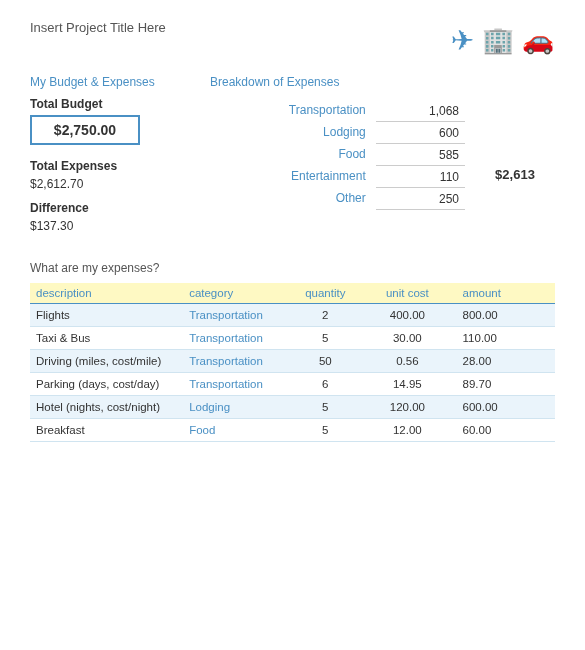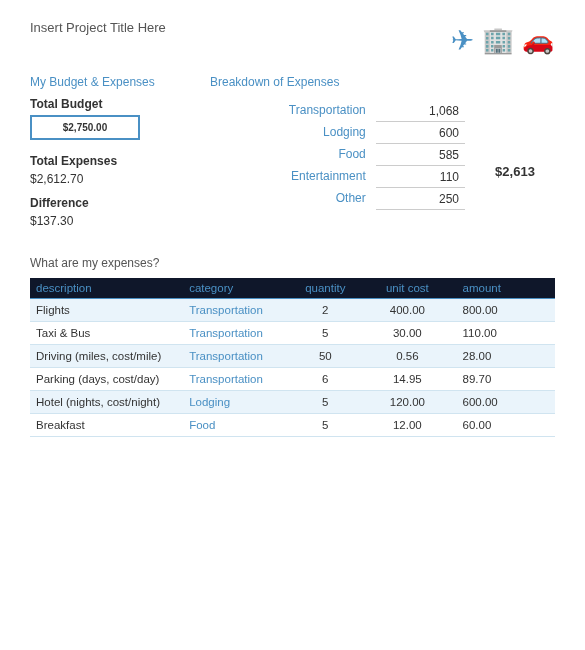--- a/index.html
+++ b/index.html
@@ -55,21 +55,21 @@
       font-weight: bold;
       font-size: 12px;
       color: #333;
       margin-bottom: 4px;
     }
     .budget-box {
       border: 2px solid #4a90c4;
       padding: 5px 10px;
       font-weight: bold;
       color: #333;
-      font-size: 10px;
+      font-size: 14px;
       display: inline-block;
       margin-bottom: 14px;
       width: 110px;
       text-align: center;
     }
 
     
     .breakdown-panel {
       flex: 1;
     }
@@ -119,21 +119,21 @@
       font-size: 12px;
       color: #555;
       margin-bottom: 8px;
     }
     .expenses-table {
       width: 100%;
       border-collapse: collapse;
       font-size: 11.5px;
     }
     .expenses-table thead tr {
-      background: #0f172a;
+      background: #fef9c3;
     }
     .expenses-table thead td {
       color: #4a90c4;
       padding: 4px 6px;
       font-weight: normal;
       border-bottom: 1px solid #4a90c4;
     }
     .expenses-table tbody tr {
       border-bottom: 1px solid #d0e4f0;
     }

